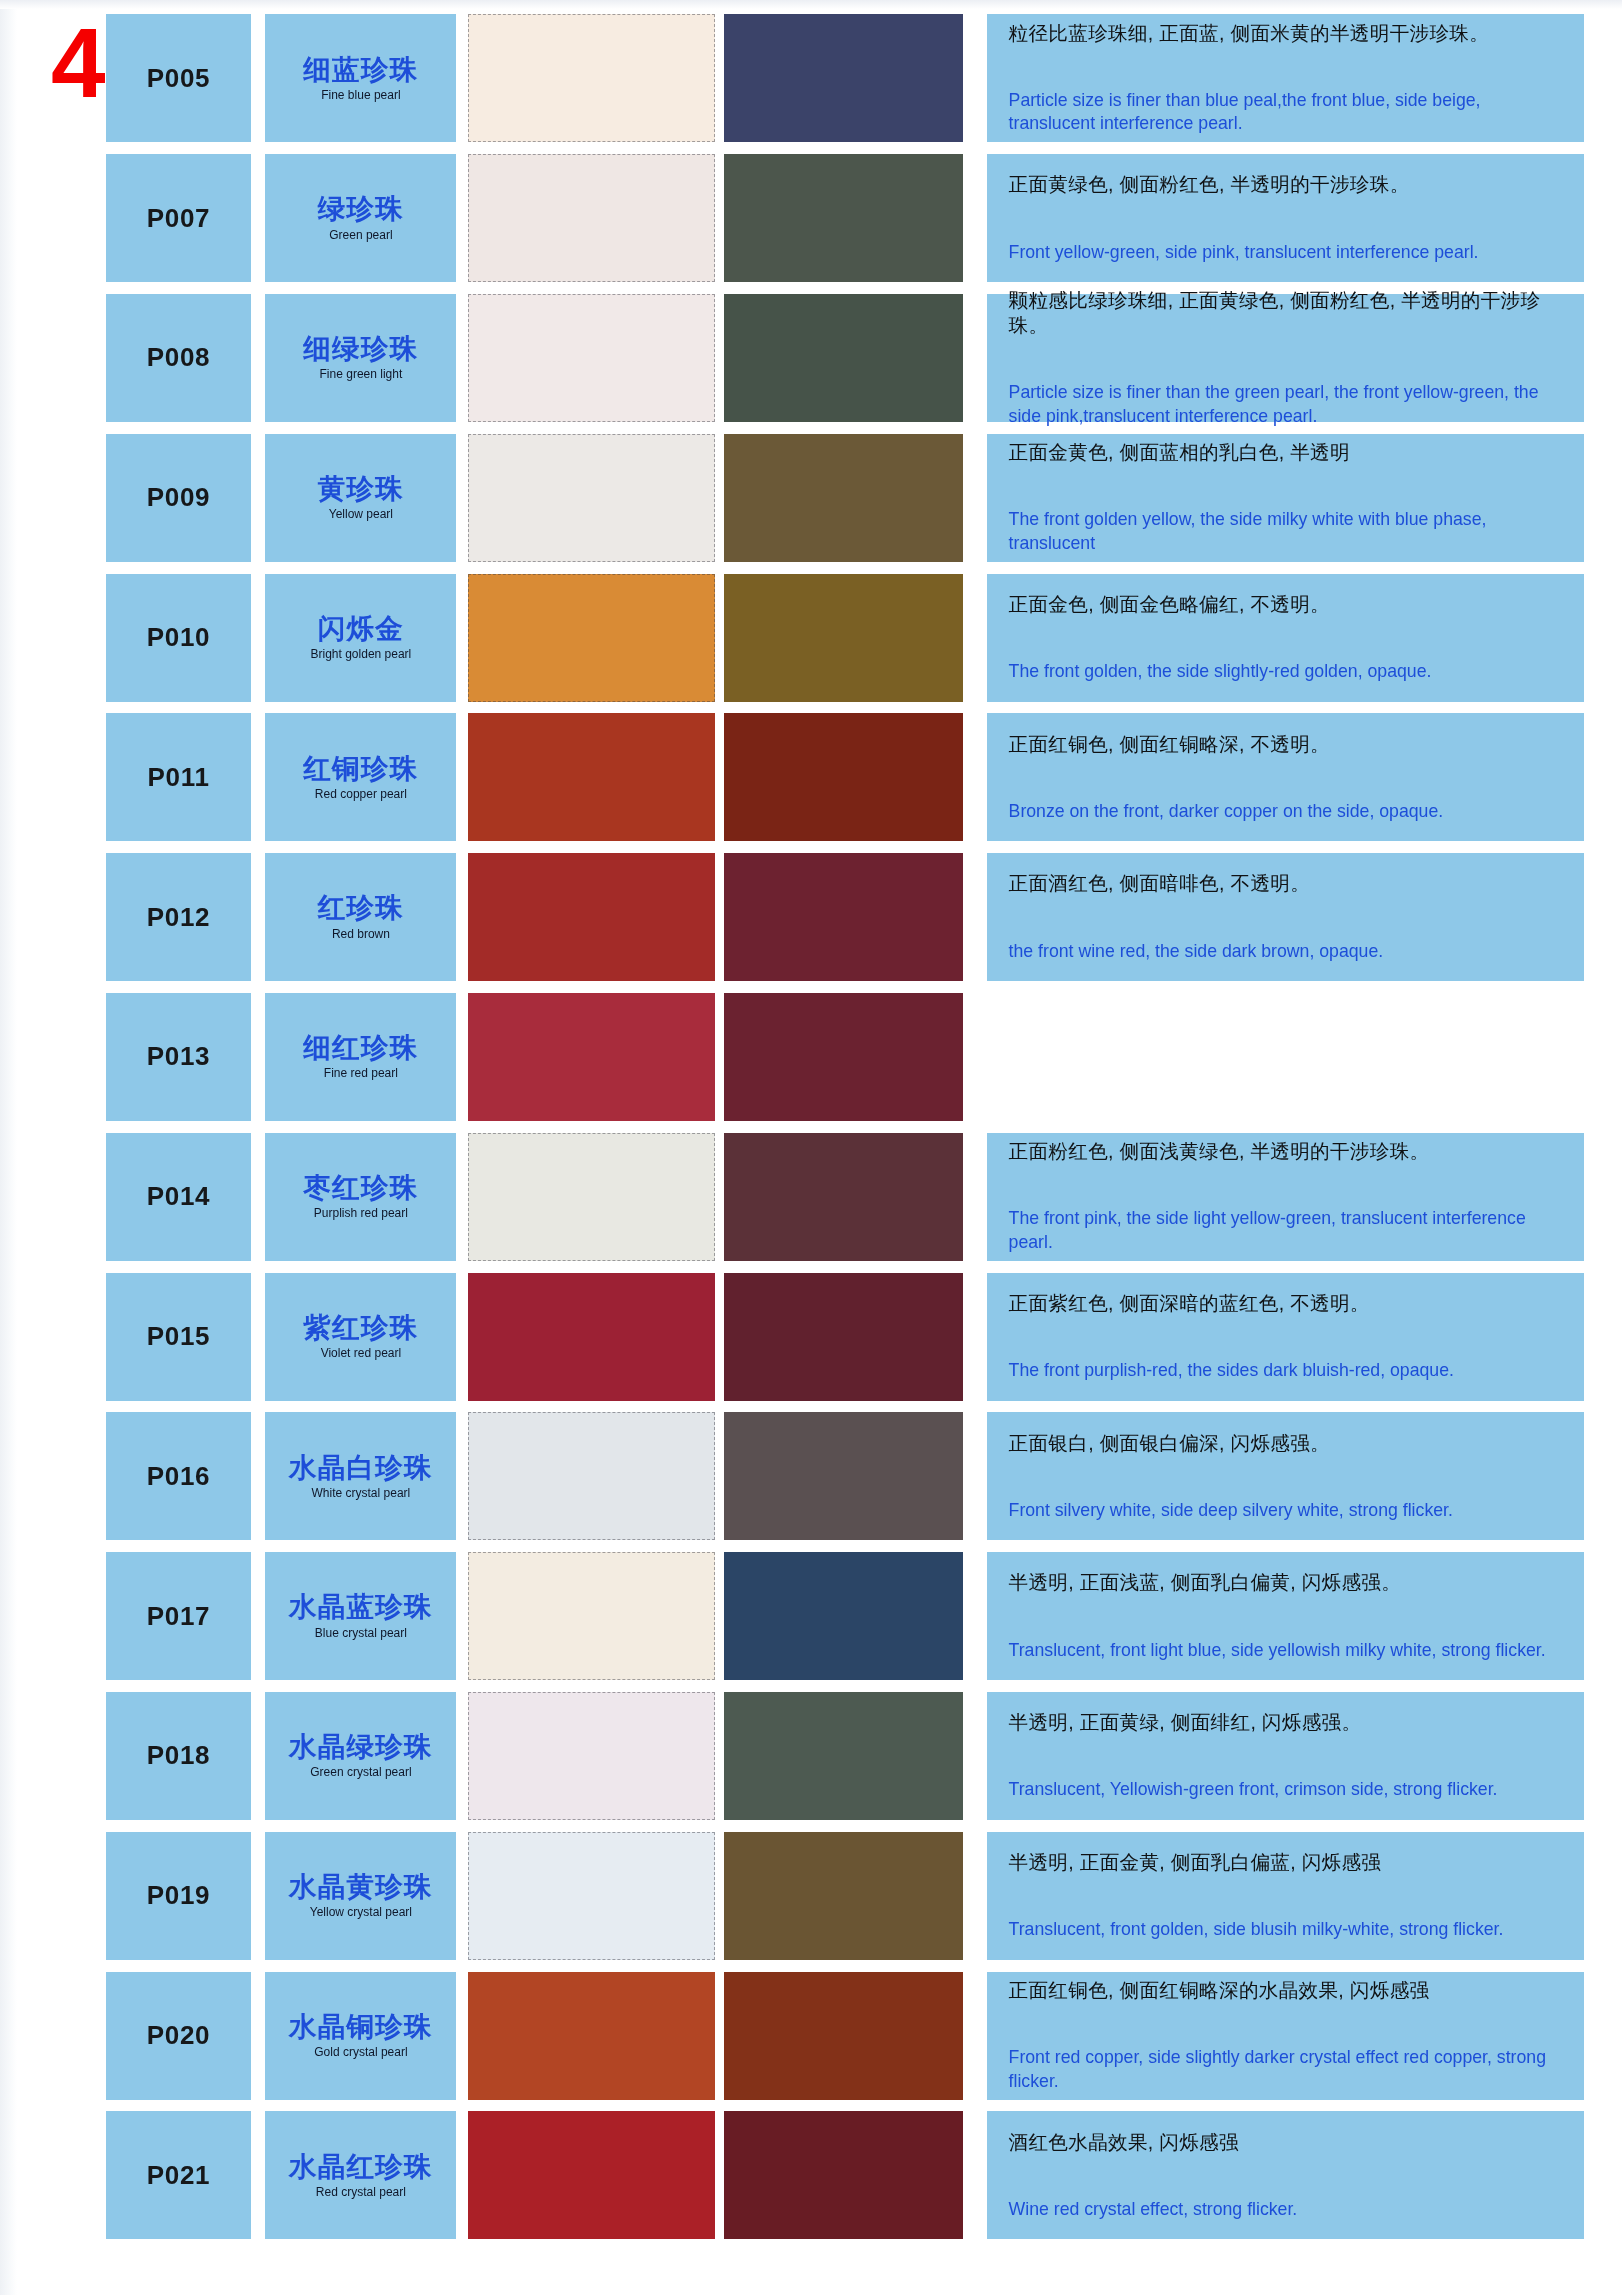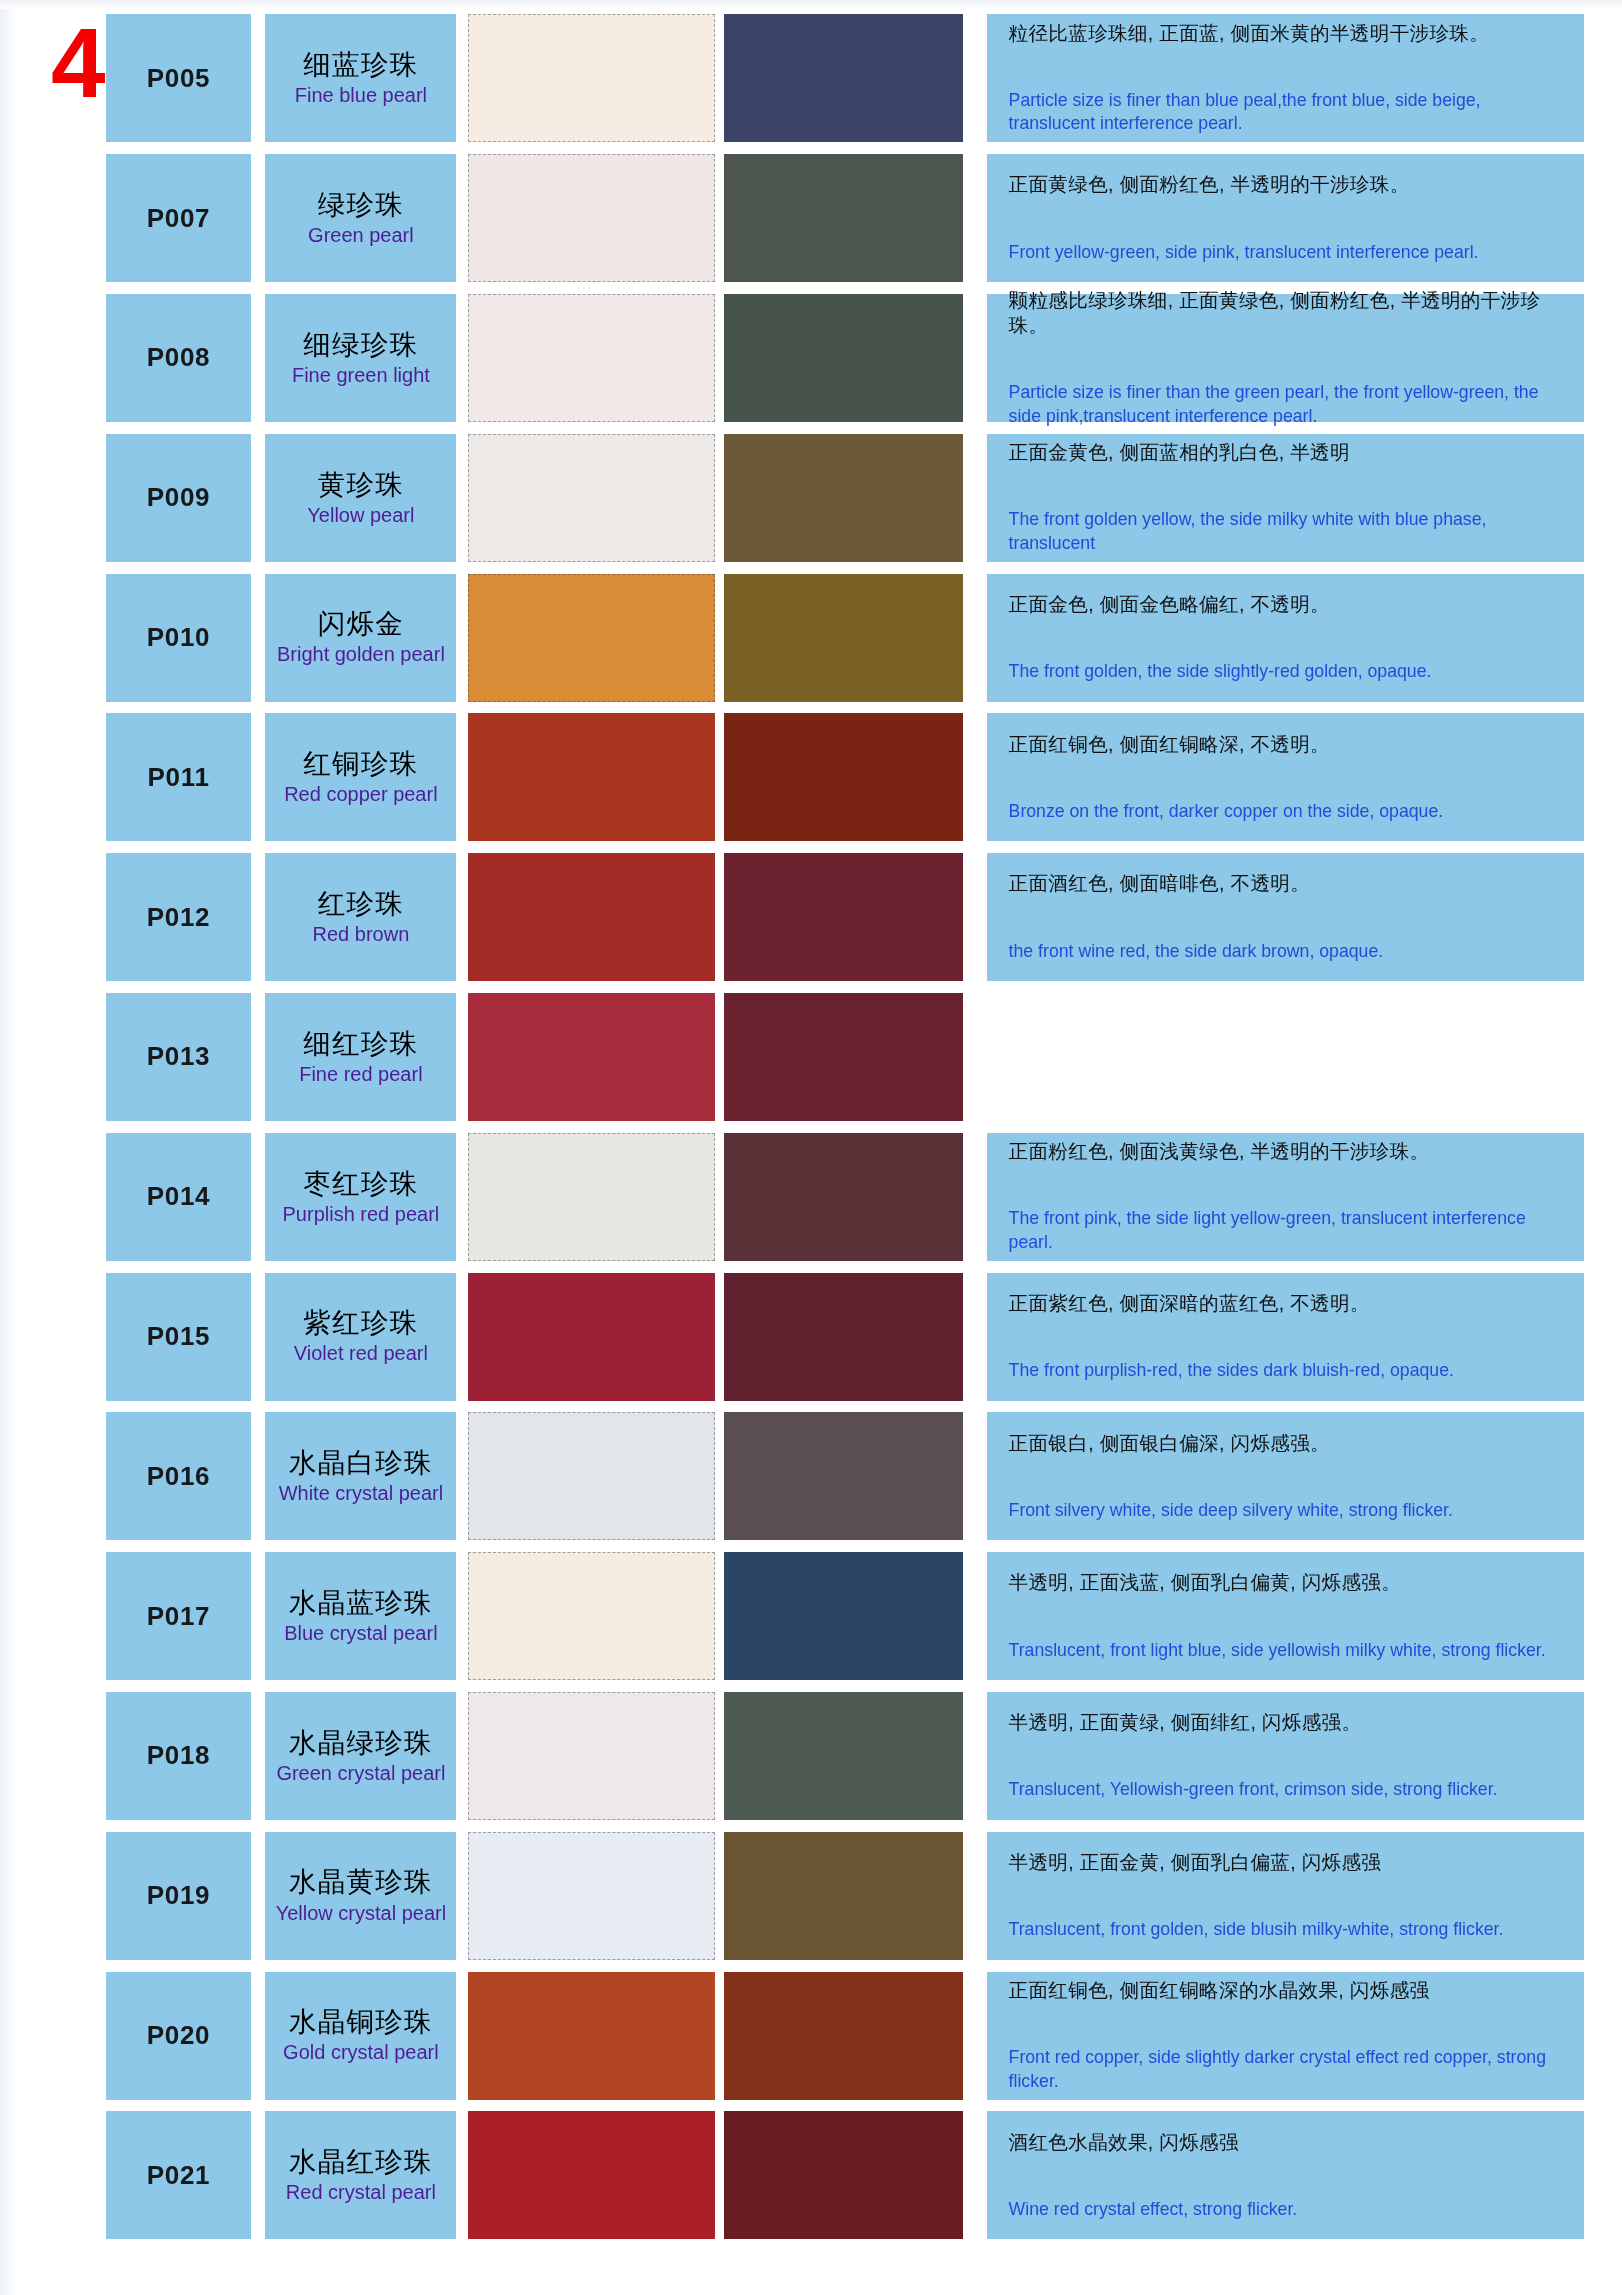--- a/index.html
+++ b/index.html
@@ -75,29 +75,29 @@
     margin-left: 14.4px;
     background: #8ec8e8;
     display: flex;
     flex-direction: column;
     align-items: center;
     justify-content: center;
     padding: 2.6px 3.9px;
   }
   .name-cn {
     font-size: 27.5px;
-    font-weight: normal;
-    color: #000000;
+    font-weight: bold;
+    color: #1d4ed8;
     letter-spacing: 1.3px;
     line-height: 1.1;
     white-space: nowrap;
   }
   .name-en {
-    font-size: 20px;
-    color: #4c1d95;
+    font-size: 12px;
+    color: #0f172a;
     margin-top: 3.9px;
     line-height: 1.12;
     text-align: center;
   }
 
   .cell-swatch {
     width: 504px;
     margin-left: 11.8px;
     display: flex;
     align-items: stretch;

